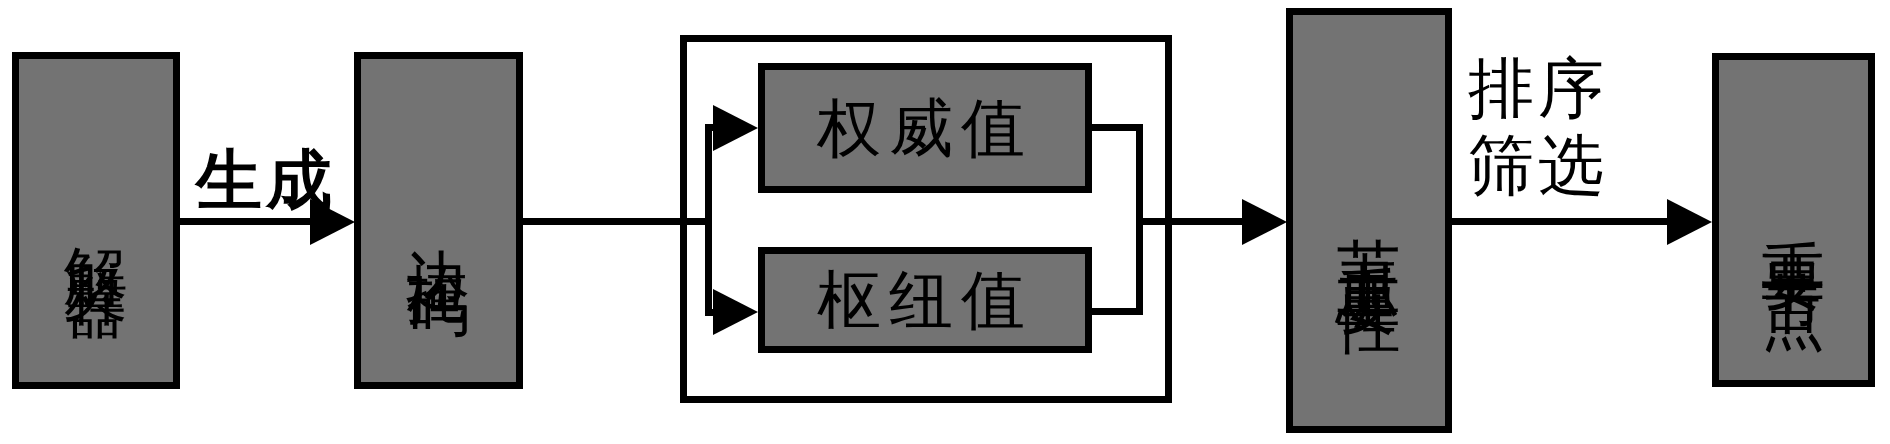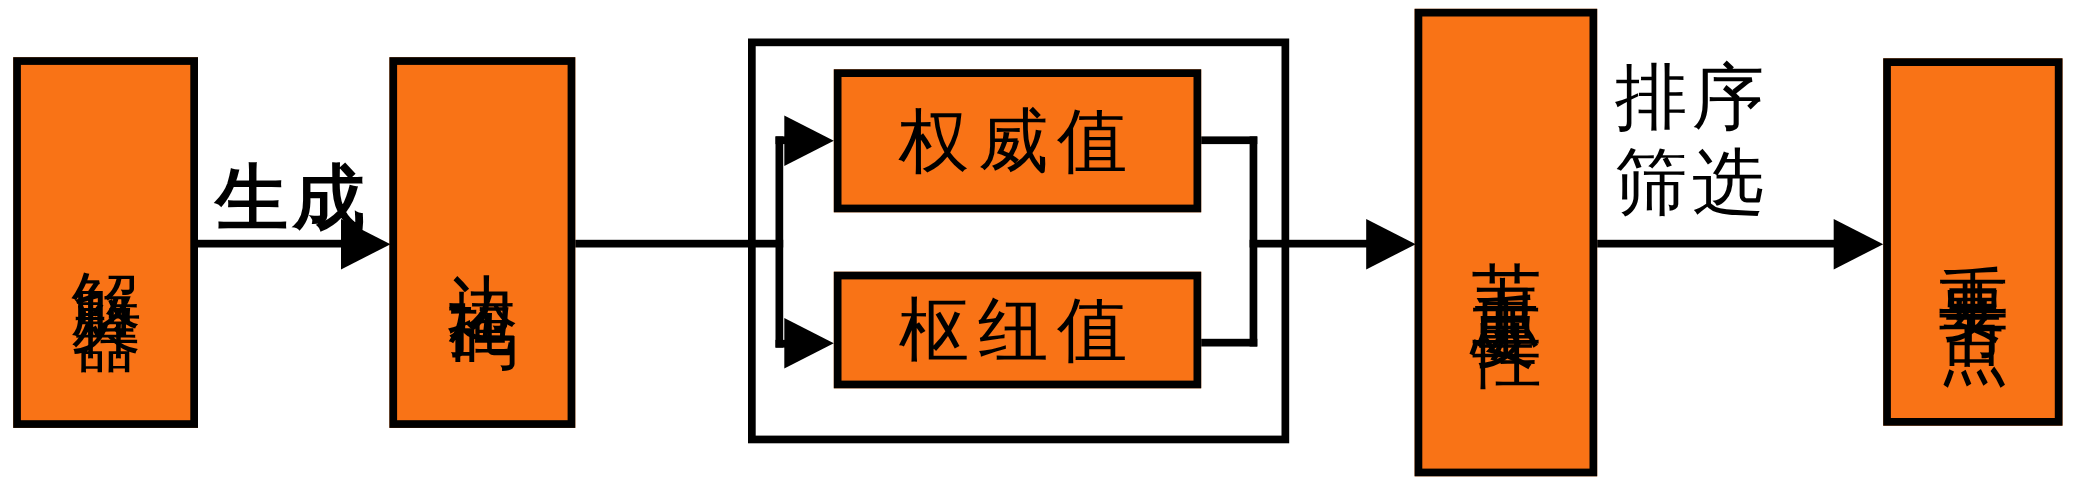--- a/index.html
+++ b/index.html
@@ -13,21 +13,21 @@
     height: 444px;
     background: #ffffff;
     font-family: "DejaVu Serif", "Liberation Serif", serif;
     color: #000000;
     overflow: hidden;
   }
   .box {
     position: absolute;
     box-sizing: border-box;
     border: 7px solid #000000;
-    background: #f97316;
+    background: #737373;
     display: flex;
     align-items: center;
     justify-content: center;
   }
   .vtext {
     writing-mode: vertical-rl;
     text-orientation: upright;
     letter-spacing: 16px;
     font-size: 64px;
     line-height: 64px;

